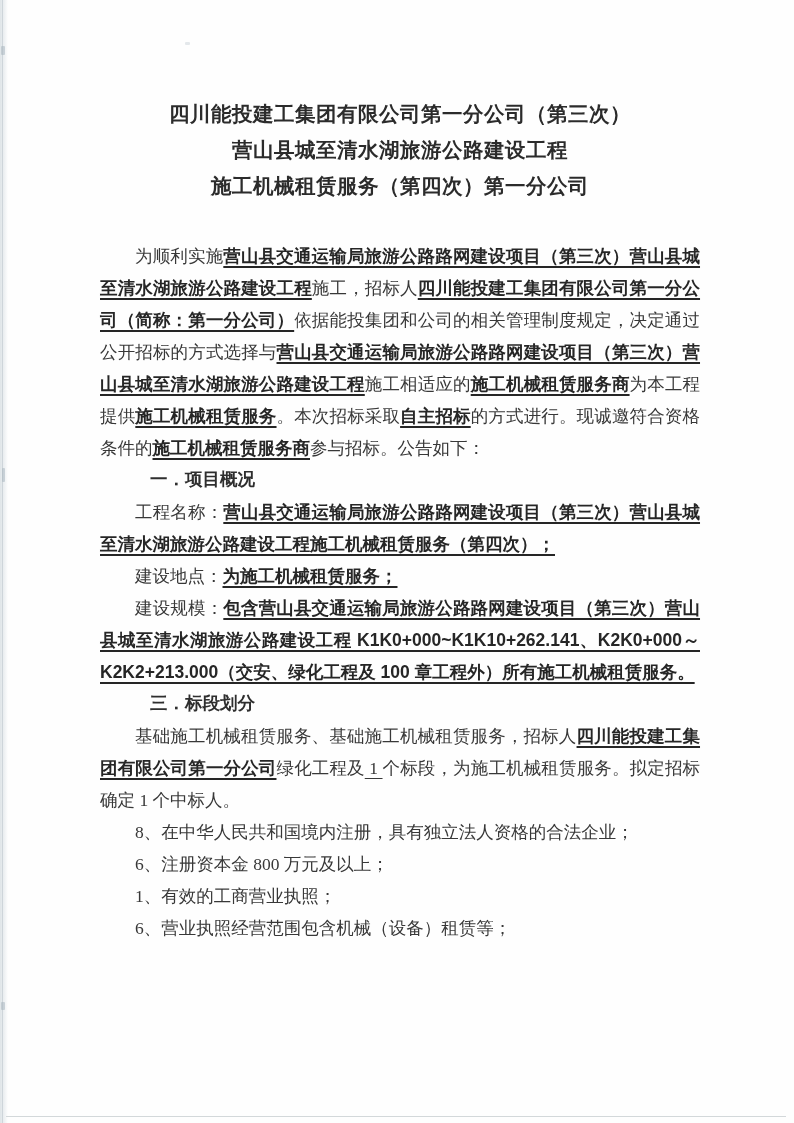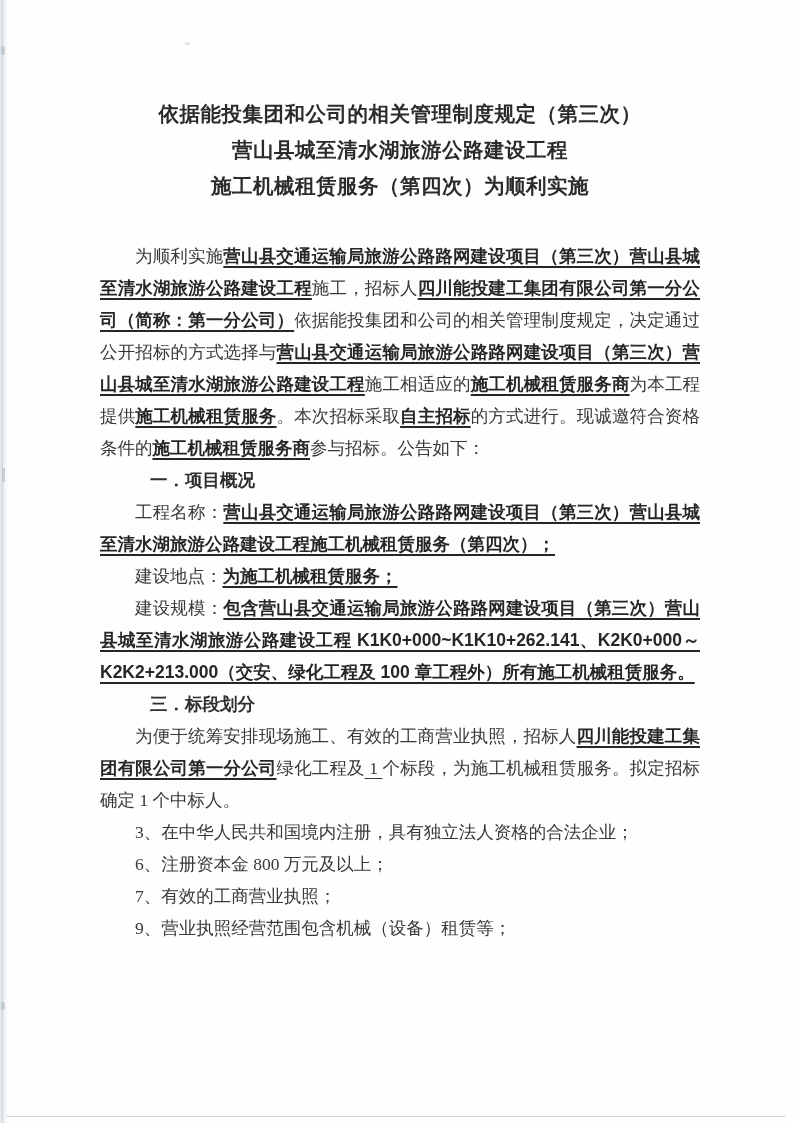--- a/index.html
+++ b/index.html
@@ -51,21 +51,21 @@
   .para {
     margin: 0;
     line-height: 32px;
     text-align: justify;
     text-indent: 2em;
     word-break: break-all;
   }
   .sec-heading {
     margin: 0;
     padding-left: 50px;
-    font-family: Liberation Serif, serif;
+    font-family: Liberation Mono, monospace;
     font-weight: 700;
     font-size: 17.5px;
     line-height: 32px;
     color: #2e2e2e;
   }
   .bu {
     font-family: "Liberation Sans", "DejaVu Sans", sans-serif;
     font-weight: 700;
     color: #262626;
     text-decoration: underline;
@@ -86,38 +86,38 @@
   <div class="edge-left-line"></div>
   <div class="edge-bottom"></div>
   <div class="speck s1"></div>
   <div class="speck s2"></div>
   <div class="speck s3"></div>
   <div class="speck s4"></div>
 
   <div class="content">
 
     <h1 class="title">
-      <div>依据能投集团和公司的相关管理制度规定（第三次）</div>
+      <div>四川能投建工集团有限公司第一分公司（第三次）</div>
       <div>营山县城至清水湖旅游公路建设工程</div>
-      <div>施工机械租赁服务（第四次）为顺利实施</div>
+      <div>施工机械租赁服务（第四次）第一分公司</div>
     </h1>
 
     <div class="body-text">
 
       <p class="para"><span>为顺利实施</span><span class="bu">营山县交通运输局旅游公路路网建设项目（第三次）营山县城至清水湖旅游公路建设工程</span><span>施工，招标人</span><span class="bu">四川能投建工集团有限公司第一分公司（简称：第一分公司）</span><span>依据能投集团和公司的相关管理制度规定，决定通过公开招标的方式选择与</span><span class="bu">营山县交通运输局旅游公路路网建设项目（第三次）营山县城至清水湖旅游公路建设工程</span><span>施工相适应的</span><span class="bu">施工机械租赁服务商</span><span>为本工程提供</span><span class="bu">施工机械租赁服务</span><span>。本次招标采取</span><span class="bu">自主招标</span><span>的方式进行。现诚邀符合资格条件的</span><span class="bu">施工机械租赁服务商</span><span>参与招标。公告如下：</span></p>
 
       <h2 class="sec-heading">一．项目概况</h2>
       <p class="para"><span>工程名称：</span><span class="bu">营山县交通运输局旅游公路路网建设项目（第三次）营山县城至清水湖旅游公路建设工程施工机械租赁服务（第四次）；</span></p>
       <p class="para"><span>建设地点：</span><span class="bu">为施工机械租赁服务；</span></p>
       <p class="para"><span>建设规模：</span><span class="bu">包含营山县交通运输局旅游公路路网建设项目（第三次）营山县城至清水湖旅游公路建设工程 K1K0+000~K1K10+262.141、K2K0+000～K2K2+213.000（交安、绿化工程及 100 章工程外）所有施工机械租赁服务。</span></p>
 
 
       <h2 class="sec-heading">三．标段划分</h2>
-      <p class="para"><span>为便于统筹安排现场施工、有效的工商营业执照，招标人</span><span class="bu">四川能投建工集团有限公司第一分公司</span><span>绿化工程及</span><span class="u"> 1 </span><span>个标段，为施工机械租赁服务。拟定招标确定 1 个中标人。</span></p>
+      <p class="para"><span>基础施工机械租赁服务、基础施工机械租赁服务，招标人</span><span class="bu">四川能投建工集团有限公司第一分公司</span><span>绿化工程及</span><span class="u"> 1 </span><span>个标段，为施工机械租赁服务。拟定招标确定 1 个中标人。</span></p>
 
-      <p class="para">3、在中华人民共和国境内注册，具有独立法人资格的合法企业；</p>
+      <p class="para">8、在中华人民共和国境内注册，具有独立法人资格的合法企业；</p>
       <p class="para">6、注册资本金 800 万元及以上；</p>
-      <p class="para">7、有效的工商营业执照；</p>
-      <p class="para">9、营业执照经营范围包含机械（设备）租赁等；</p>
+      <p class="para">1、有效的工商营业执照；</p>
+      <p class="para">6、营业执照经营范围包含机械（设备）租赁等；</p>
 
     </div>
   </div>
 </div>
 
 </body></html>

